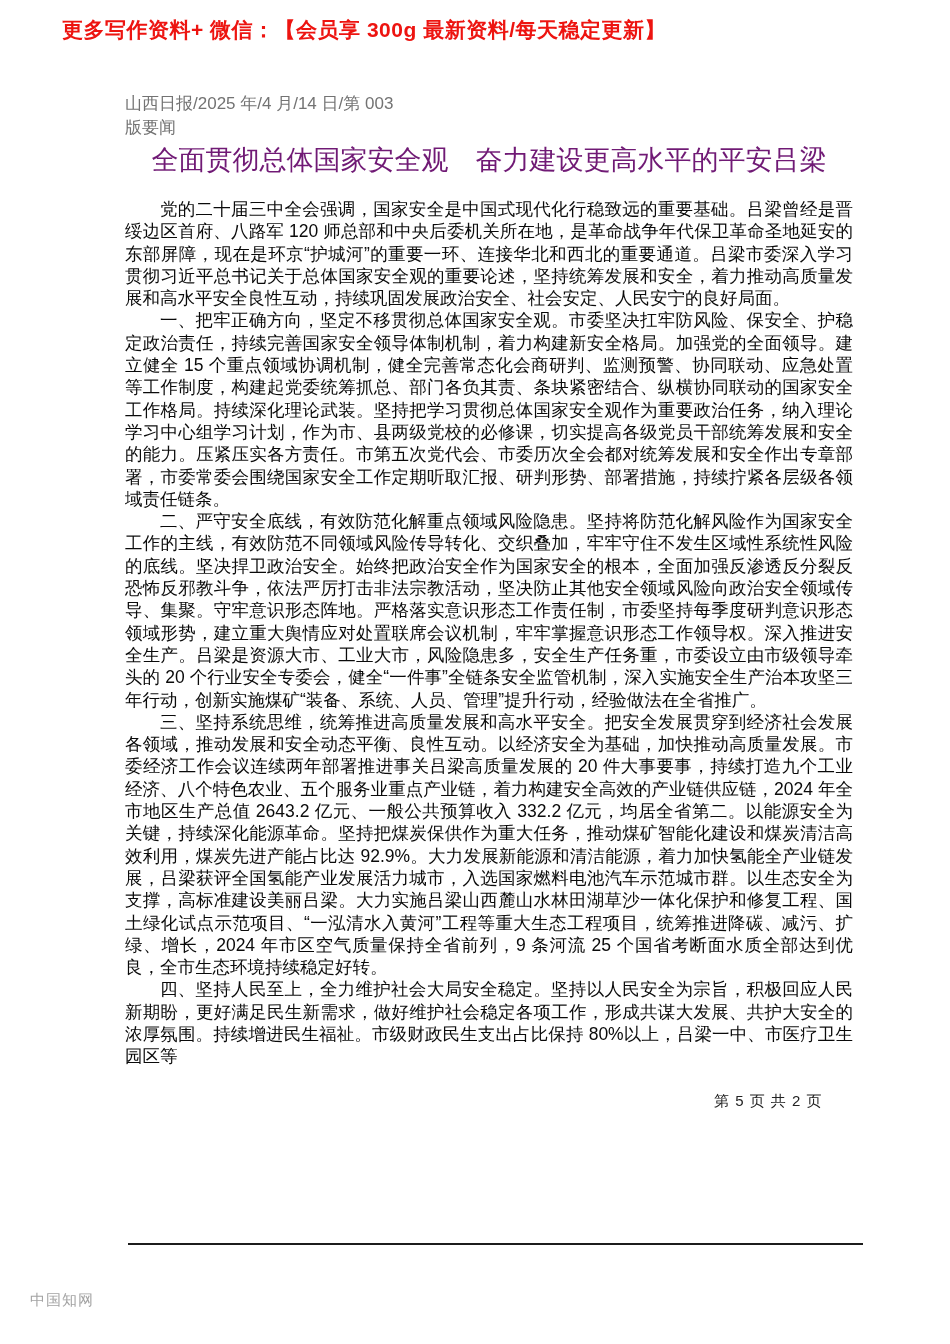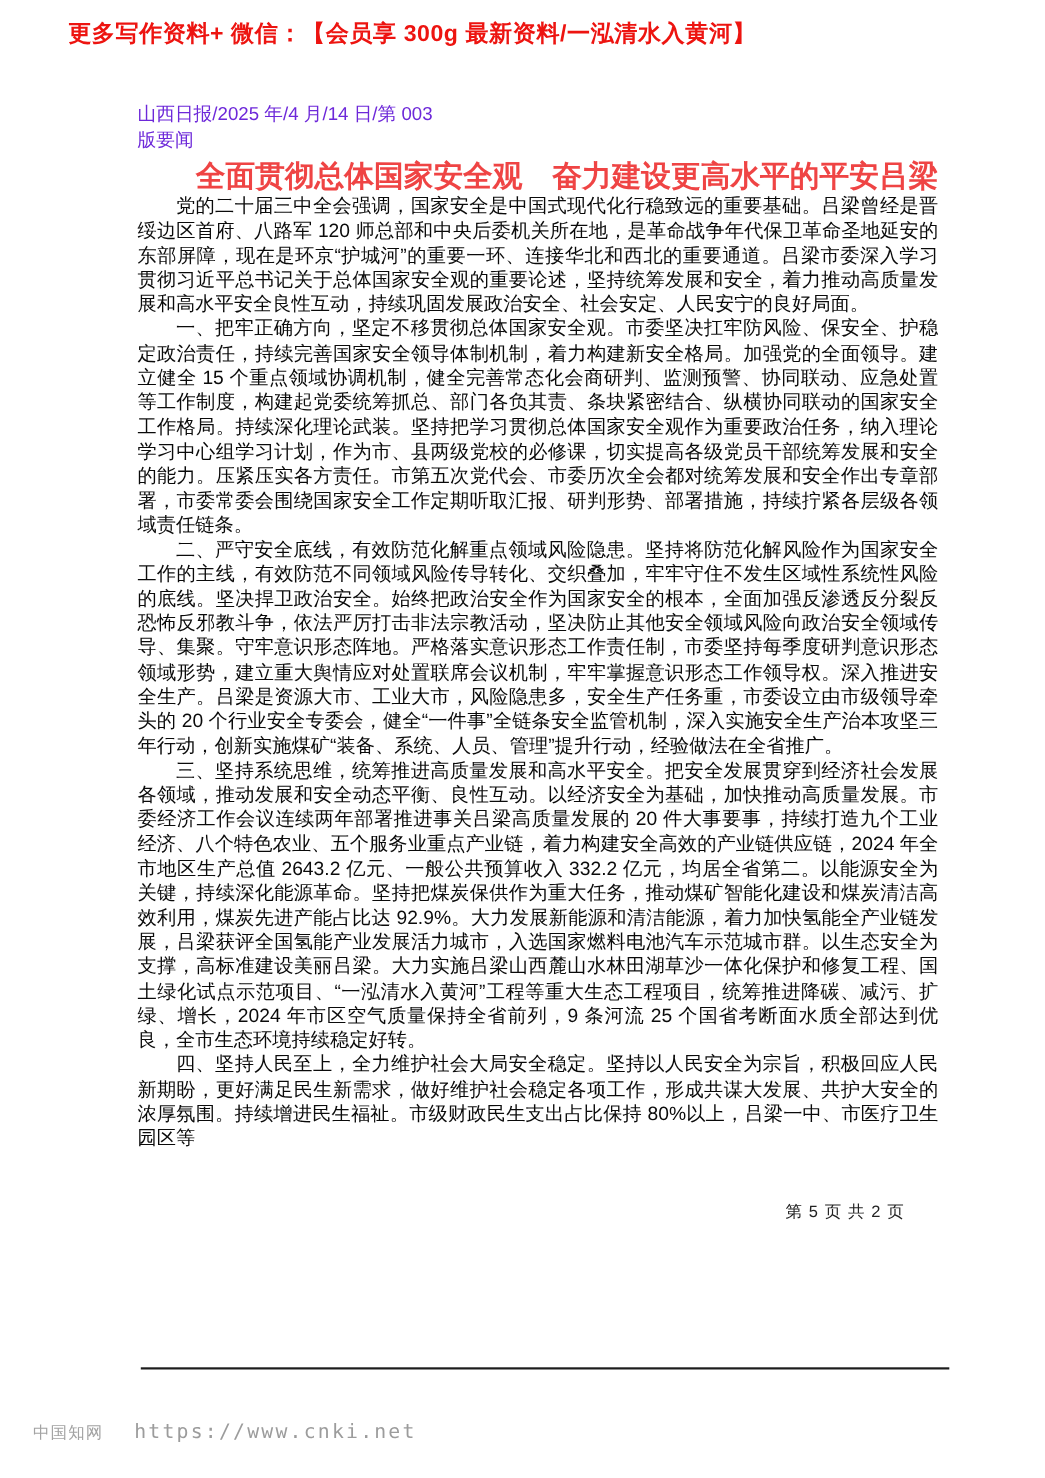--- a/index.html
+++ b/index.html
@@ -23,47 +23,47 @@
   }
   .content {
     position: absolute;
     left: 125px;
     top: 92px;
     width: 728px;
   }
   .source-line {
     font-size: 17px;
     line-height: 24px;
-    color: #6d28d9;
+    color: #737373;
   }
   .article-title {
     margin-top: 4px;
     font-size: 27px;
-    font-weight: bold;
+    font-weight: normal;
     line-height: 32px;
-    text-align: right;
-    color: #ef4444;
+    text-align: center;
+    color: #701a75;
     white-space: nowrap;
   }
   .article-author {
     margin-top: 2px;
     font-size: 19px;
     line-height: 24px;
     text-align: center;
     color: #000;
   }
   .body-text p {
     margin: 0;
     font-size: 17.5px;
     line-height: 22.3px;
     text-align: justify;
     text-indent: 2em;
     color: #0a0a0a;
   }
-  .body-text p.first { }
+  .body-text p.first { margin-top: 22px; }
   .body-text p.gap-above { }
   .page-indicator {
     position: absolute;
     left: 714px;
     top: 1092px;
     font-size: 15px;
     letter-spacing: 1px;
     color: #222;
   }
   .divider {
@@ -93,21 +93,21 @@
     letter-spacing: 2px;
     color: #9c9c9c;
     text-decoration: none;
   }
 </style>
 </head>
 <body>
 
 <div class="page">
 
-  <div class="promo-banner" style="color: rgb(237, 20, 16);">更多写作资料+ 微信：【会员享 300g 最新资料/一泓清水入黄河】</div>
+  <div class="promo-banner" style="color: rgb(237, 20, 16);">更多写作资料+ 微信：【会员享 300g 最新资料/每天稳定更新】</div>
 
   <div class="content">
     <div class="source-line">山西日报/2025 年/4 月/14 日/第 003</div>
     <div class="source-line">版要闻</div>
 
     <div class="article-title">全面贯彻总体国家安全观　奋力建设更高水平的平安吕梁</div>
 
 
     <div class="body-text">
       <p class="first">党的二十届三中全会强调，国家安全是中国式现代化行稳致远的重要基础。吕梁曾经是晋绥边区首府、八路军 120 师总部和中央后委机关所在地，是革命战争年代保卫革命圣地延安的东部屏障，现在是环京“护城河”的重要一环、连接华北和西北的重要通道。吕梁市委深入学习贯彻习近平总书记关于总体国家安全观的重要论述，坚持统筹发展和安全，着力推动高质量发展和高水平安全良性互动，持续巩固发展政治安全、社会安定、人民安宁的良好局面。</p>
@@ -117,16 +117,15 @@
       <p>四、坚持人民至上，全力维护社会大局安全稳定。坚持以人民安全为宗旨，积极回应人民新期盼，更好满足民生新需求，做好维护社会稳定各项工作，形成共谋大发展、共护大安全的浓厚氛围。持续增进民生福祉。市级财政民生支出占比保持 80%以上，吕梁一中、市医疗卫生园区等</p>
     </div>
   </div>
 
   <div class="page-indicator">第 5 页 共 2 页</div>
 
   <div class="divider"></div>
 
   <div class="watermark">
     <span class="site-name">中国知网</span>
-    <a href="#" class="site-url">https://www.cnki.net</a>
   </div>
 
 </div>
 
 </body></html>

